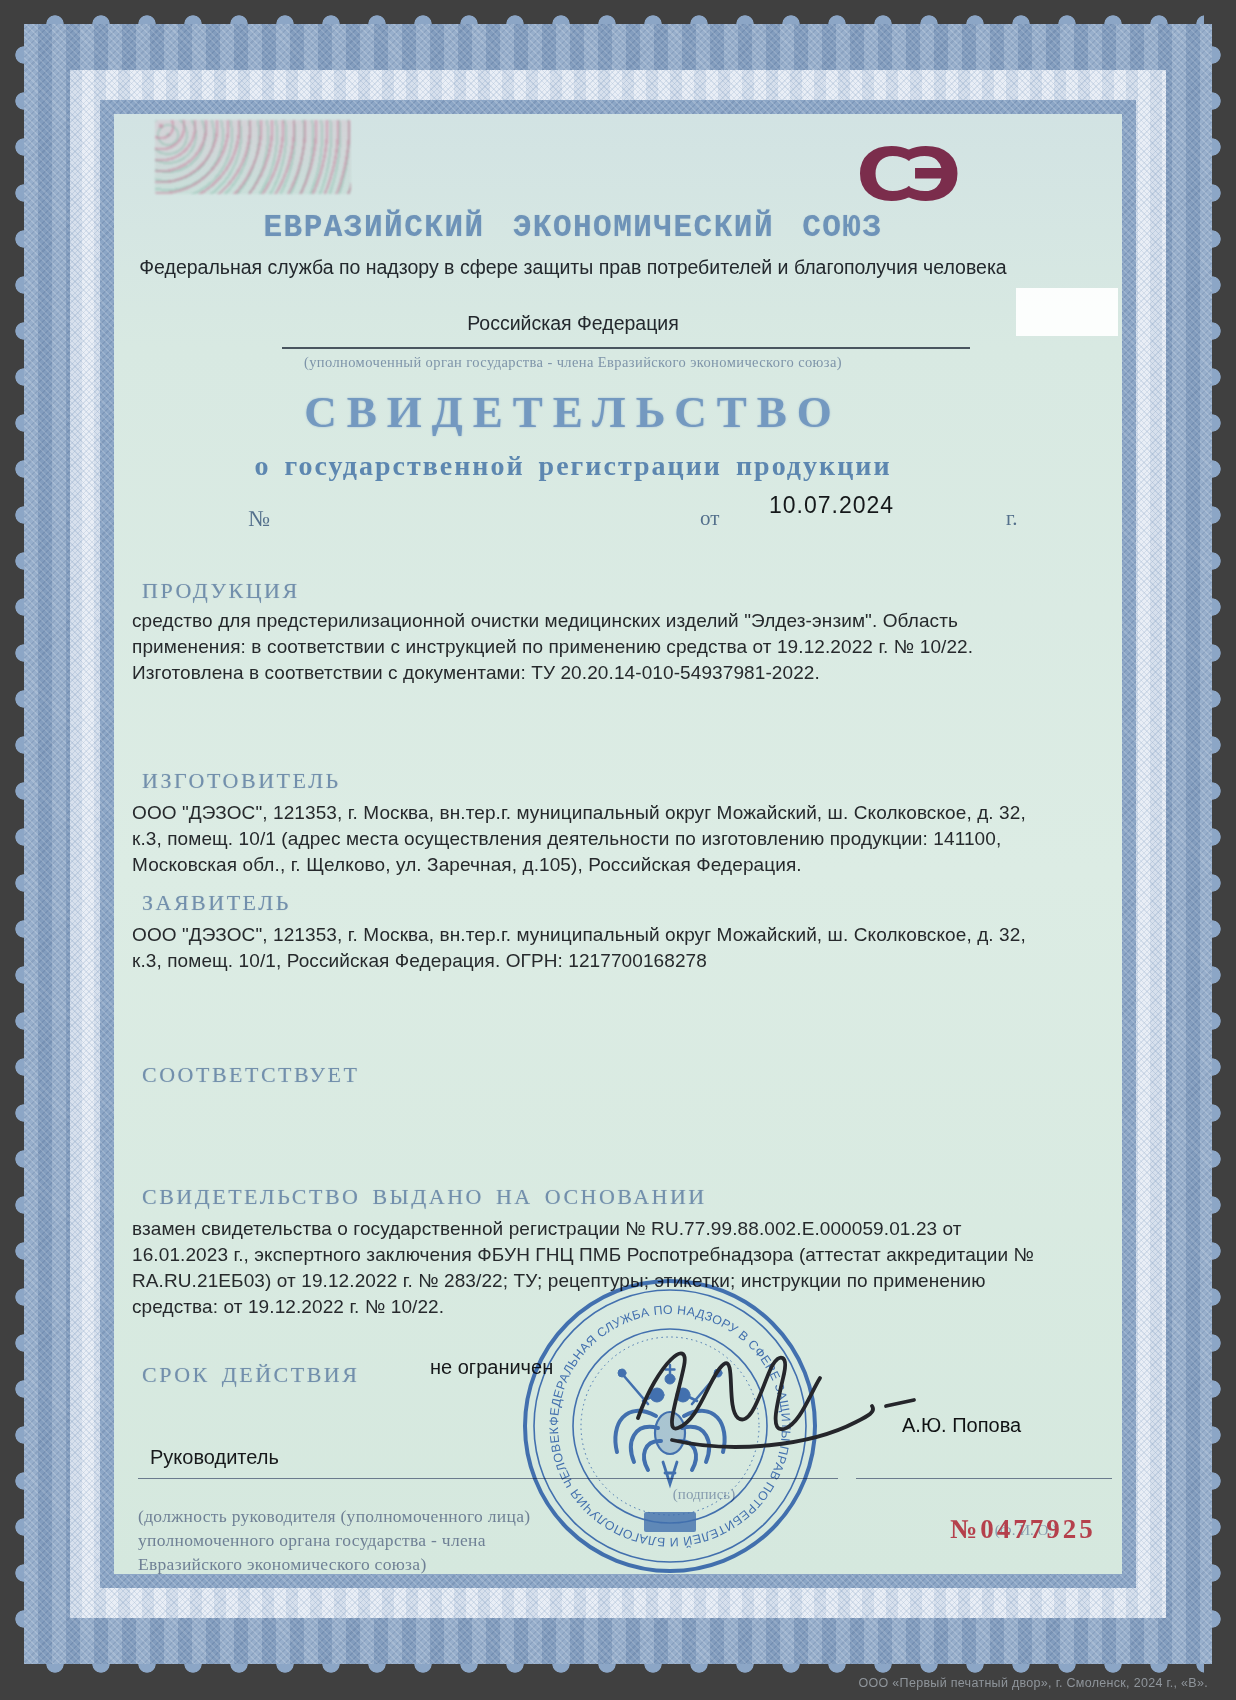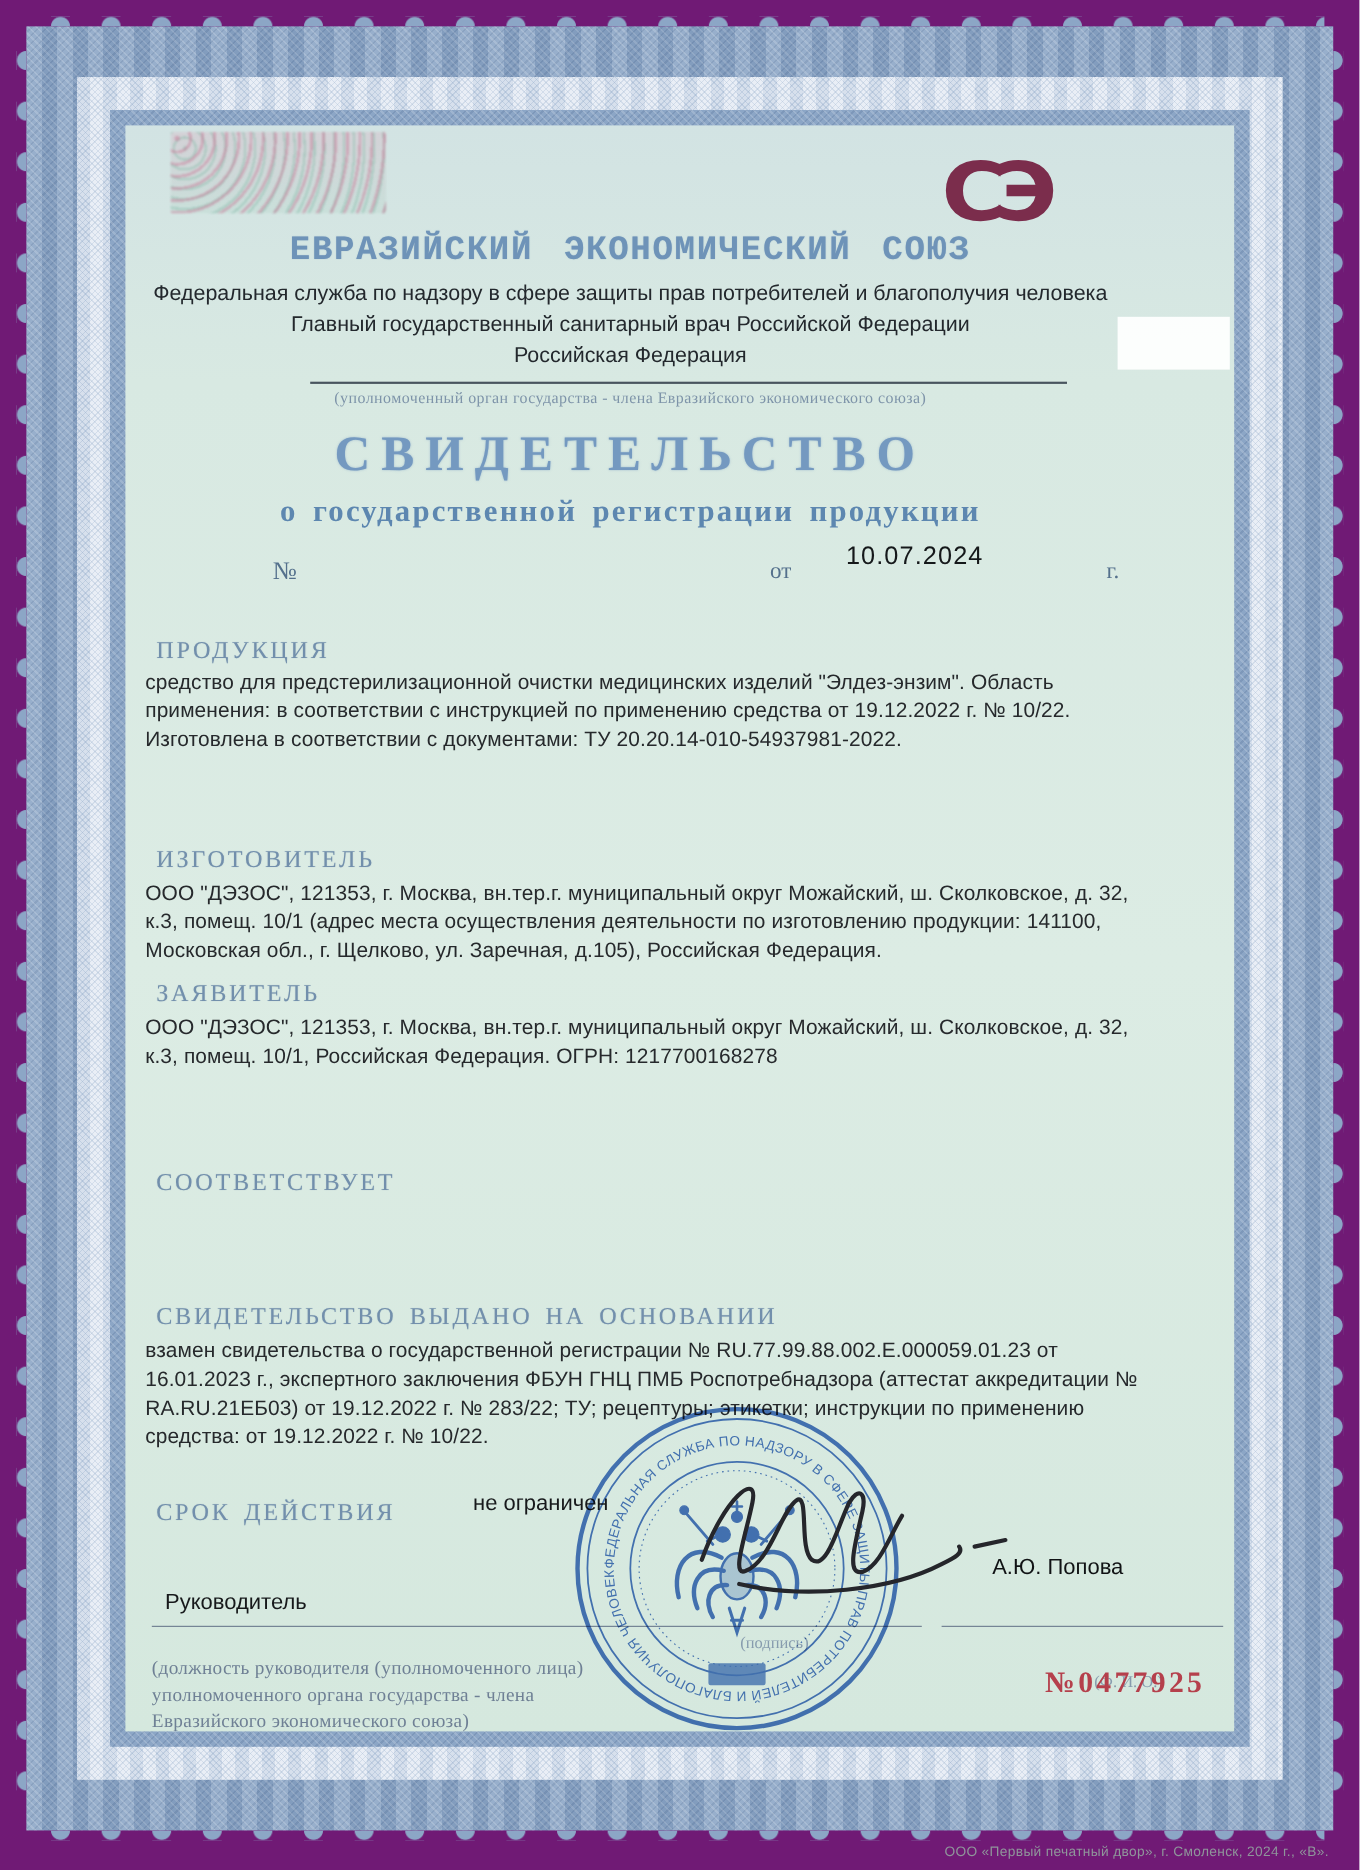--- a/index.html
+++ b/index.html
@@ -1,17 +1,17 @@
 <!DOCTYPE html>
 <html><head>
 <meta charset="utf-8">
 <style>
   html,body { margin:0; padding:0; background:#ffffff; }
   .page {
-    position:relative; width:1236px; height:1700px; background:#701a75;
+    position:relative; width:1236px; height:1700px; background:#404040;
     overflow:hidden; font-family:"Liberation Sans","DejaVu Sans",sans-serif;
   }
 
   
   .frame { position:absolute; left:24px; top:24px; right:24px; bottom:36px; }
   .b1 {
     position:absolute; inset:0; background-color:#8ca6c6;
     background-image:
       repeating-linear-gradient(90deg, rgba(255,255,255,.10) 0 14px, rgba(62,90,132,.12) 14px 28px),
       repeating-linear-gradient(45deg, rgba(255,255,255,.16) 0 1.5px, transparent 1.5px 5px),
@@ -159,21 +159,20 @@
     <div class="b3"></div>
 
     <div class="content">
 
       <div class="faded-stamp"></div>
 
       <div class="logo-se">СЭ</div>
 
       <div class="hdr union-title">ЕВРАЗИЙСКИЙ ЭКОНОМИЧЕСКИЙ СОЮЗ</div>
       <div class="hdr auth-line auth1">Федеральная служба по надзору в сфере защиты прав потребителей и благополучия человека</div>
-      <div class="hdr auth-line auth2">Главный государственный санитарный врач Российской Федерации</div>
       <div class="hdr auth-line auth3">Российская Федерация</div>
       <div class="hdr-rule"></div>
       <div class="hdr auth-note">(уполномоченный орган государства - члена Евразийского экономического союза)</div>
 
       <div class="hdr doc-title">СВИДЕТЕЛЬСТВО</div>
       <div class="hdr doc-subtitle">о государственной регистрации продукции</div>
 
       <div class="serif-label num-label">№</div>
       <div class="serif-label date-label">от</div>
       <div class="date-value">10.07.2024</div>

